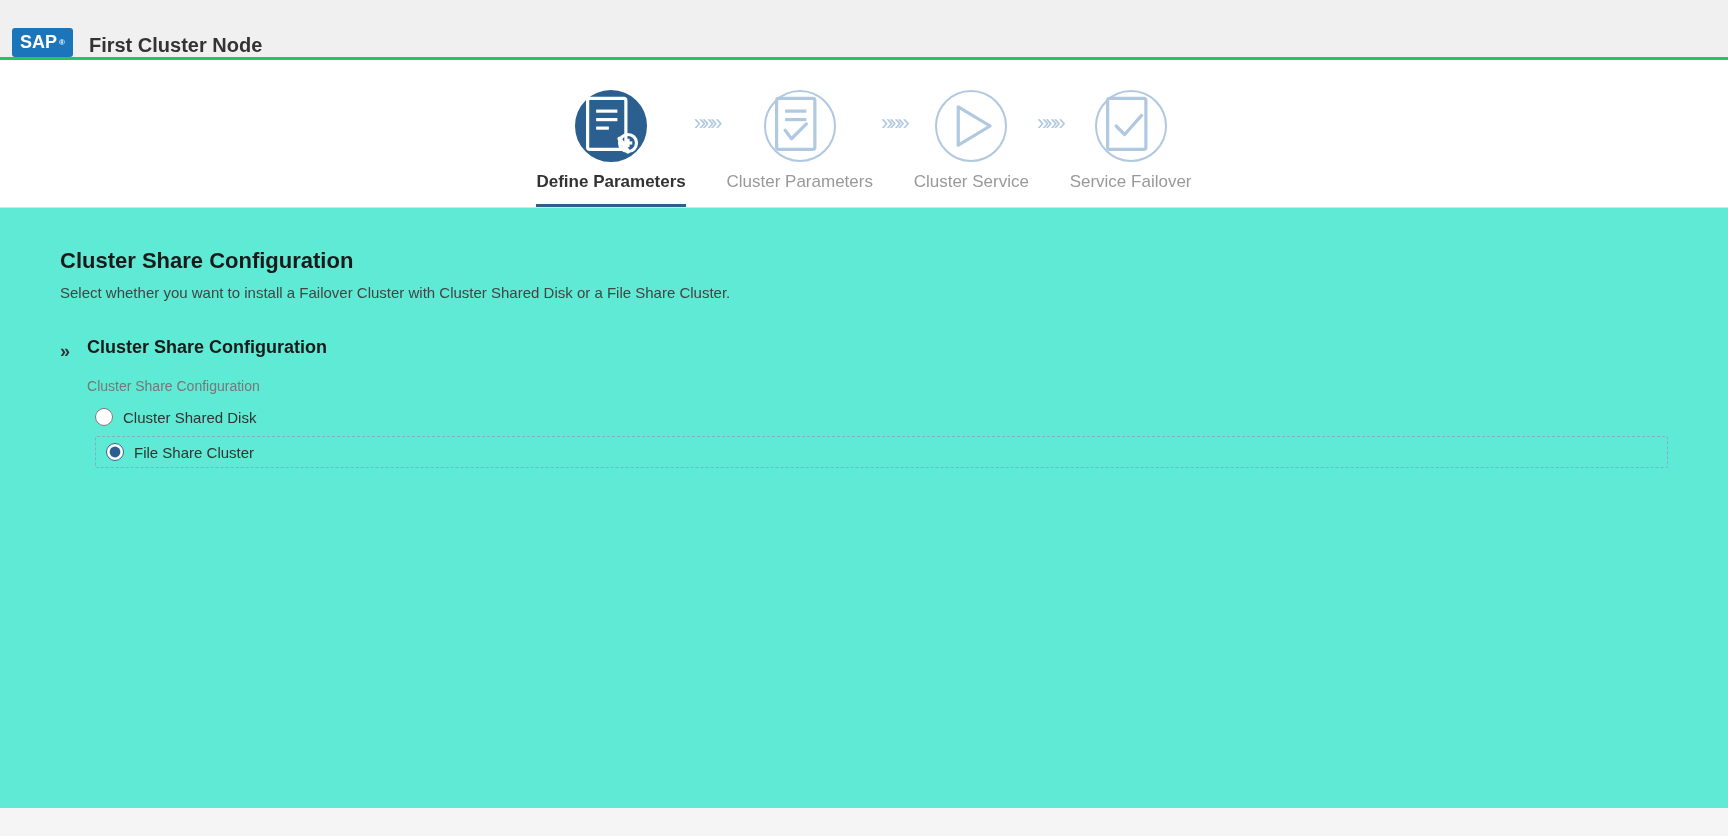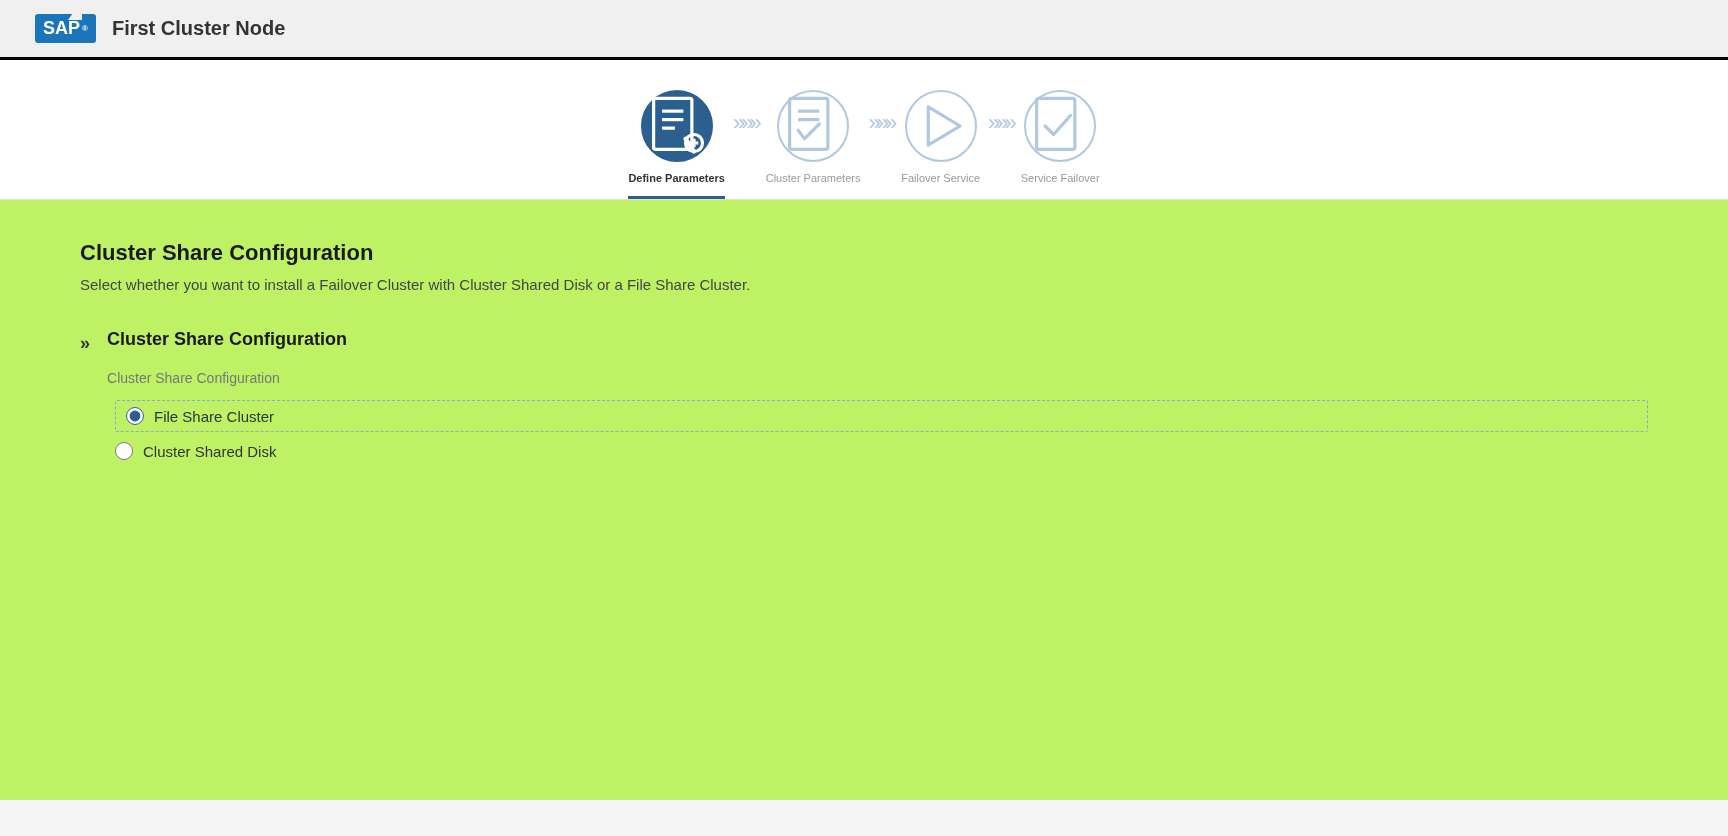--- a/index.html
+++ b/index.html
@@ -6,24 +6,24 @@
     body {
       font-family: '72', Arial, sans-serif;
       background: #f5f5f5;
       color: #333;
       min-height: 836px;
     }
 
     
     .header {
       background: #f0f0f0;
-      border-bottom: 3px solid #000000;
-      display: flex;
-      align-items: center;
-      padding: 0 35px;
+      border-bottom: 3px solid #22c55e;
+      display: flex;
+      align-items: flex-end;
+      padding: 0 12px;
       height: 60px;
     }
     .sap-logo {
       background: #1b75bb;
       color: white;
       font-weight: bold;
       font-size: 18px;
       padding: 4px 8px;
       border-radius: 3px;
       margin-right: 16px;
@@ -68,21 +68,21 @@
       background: #fff;
       color: #b0c8e0;
     }
     .step-circle.active {
       background: #2a5f8f;
       border-color: #2a5f8f;
       color: #fff;
     }
     .step-label {
       margin-top: 10px;
-      font-size: 11px;
+      font-size: 17px;
       color: #999;
       text-align: center;
       margin-bottom: 12px;
     }
     .step-label.active {
       color: #333;
       font-weight: 600;
     }
     .step-underline {
       height: 3px;
@@ -95,22 +95,22 @@
       align-items: center;
       padding-top: 20px;
       color: #b0c8e0;
       font-size: 18px;
       letter-spacing: -2px;
       margin: 0 8px;
     }
 
     
     .main-content {
-      background: #bef264;
-      padding: 40px 80px;
+      background: #5eead4;
+      padding: 40px 60px;
       min-height: 600px;
     }
     .section-title {
       font-size: 22px;
       font-weight: 700;
       color: #1a1a1a;
       margin-bottom: 10px;
     }
     .section-desc {
       font-size: 15px;
@@ -220,21 +220,21 @@
   <div class="step-connector">
     <span style="font-size:22px;letter-spacing:-4px;color:#b0c8e0;">»»»</span>
   </div>
 
   <div class="step-wrapper">
     <div class="step-circle">
       <svg viewBox="0 0 32 32" fill="none" xmlns="http://www.w3.org/2000/svg">
         <polygon points="10,7 25,16 10,25" stroke="#b0c8e0" stroke-width="1.5" fill="none" stroke-linejoin="round"></polygon>
       </svg>
     </div>
-    <div class="step-label">Failover Service</div>
+    <div class="step-label">Cluster Service</div>
   </div>
 
   <div class="step-connector">
     <span style="font-size:22px;letter-spacing:-4px;color:#b0c8e0;">»»»</span>
   </div>
 
   <div class="step-wrapper">
     <div class="step-circle">
       <svg viewBox="0 0 32 32" fill="none" xmlns="http://www.w3.org/2000/svg">
         <rect x="5" y="3" width="18" height="24" rx="1" stroke="#b0c8e0" stroke-width="1.5" fill="none"></rect>
@@ -251,27 +251,27 @@
   <h2 class="section-title">Cluster Share Configuration</h2>
   <p class="section-desc">Select whether you want to install a Failover Cluster with Cluster Shared Disk or a File Share Cluster.</p>
 
   <div class="config-section">
     <div class="section-arrow">»</div>
     <div class="config-body">
       <h3 class="config-section-title">Cluster Share Configuration</h3>
       <div class="field-label">Cluster Share Configuration</div>
       <div class="radio-group">
 
+        <div class="radio-option">
+          <input type="radio" name="cluster-config" id="cluster-shared-disk" style="">
+          <label for="cluster-shared-disk">Cluster Shared Disk</label>
+        </div>
+
         <div class="radio-option selected-outline">
           <input type="radio" name="cluster-config" id="file-share-cluster" checked="" style="">
           <label for="file-share-cluster">File Share Cluster</label>
         </div>
 
-        <div class="radio-option">
-          <input type="radio" name="cluster-config" id="cluster-shared-disk" style="">
-          <label for="cluster-shared-disk">Cluster Shared Disk</label>
-        </div>
-
       </div>
     </div>
   </div>
 
 </div>
 
 </body></html>

